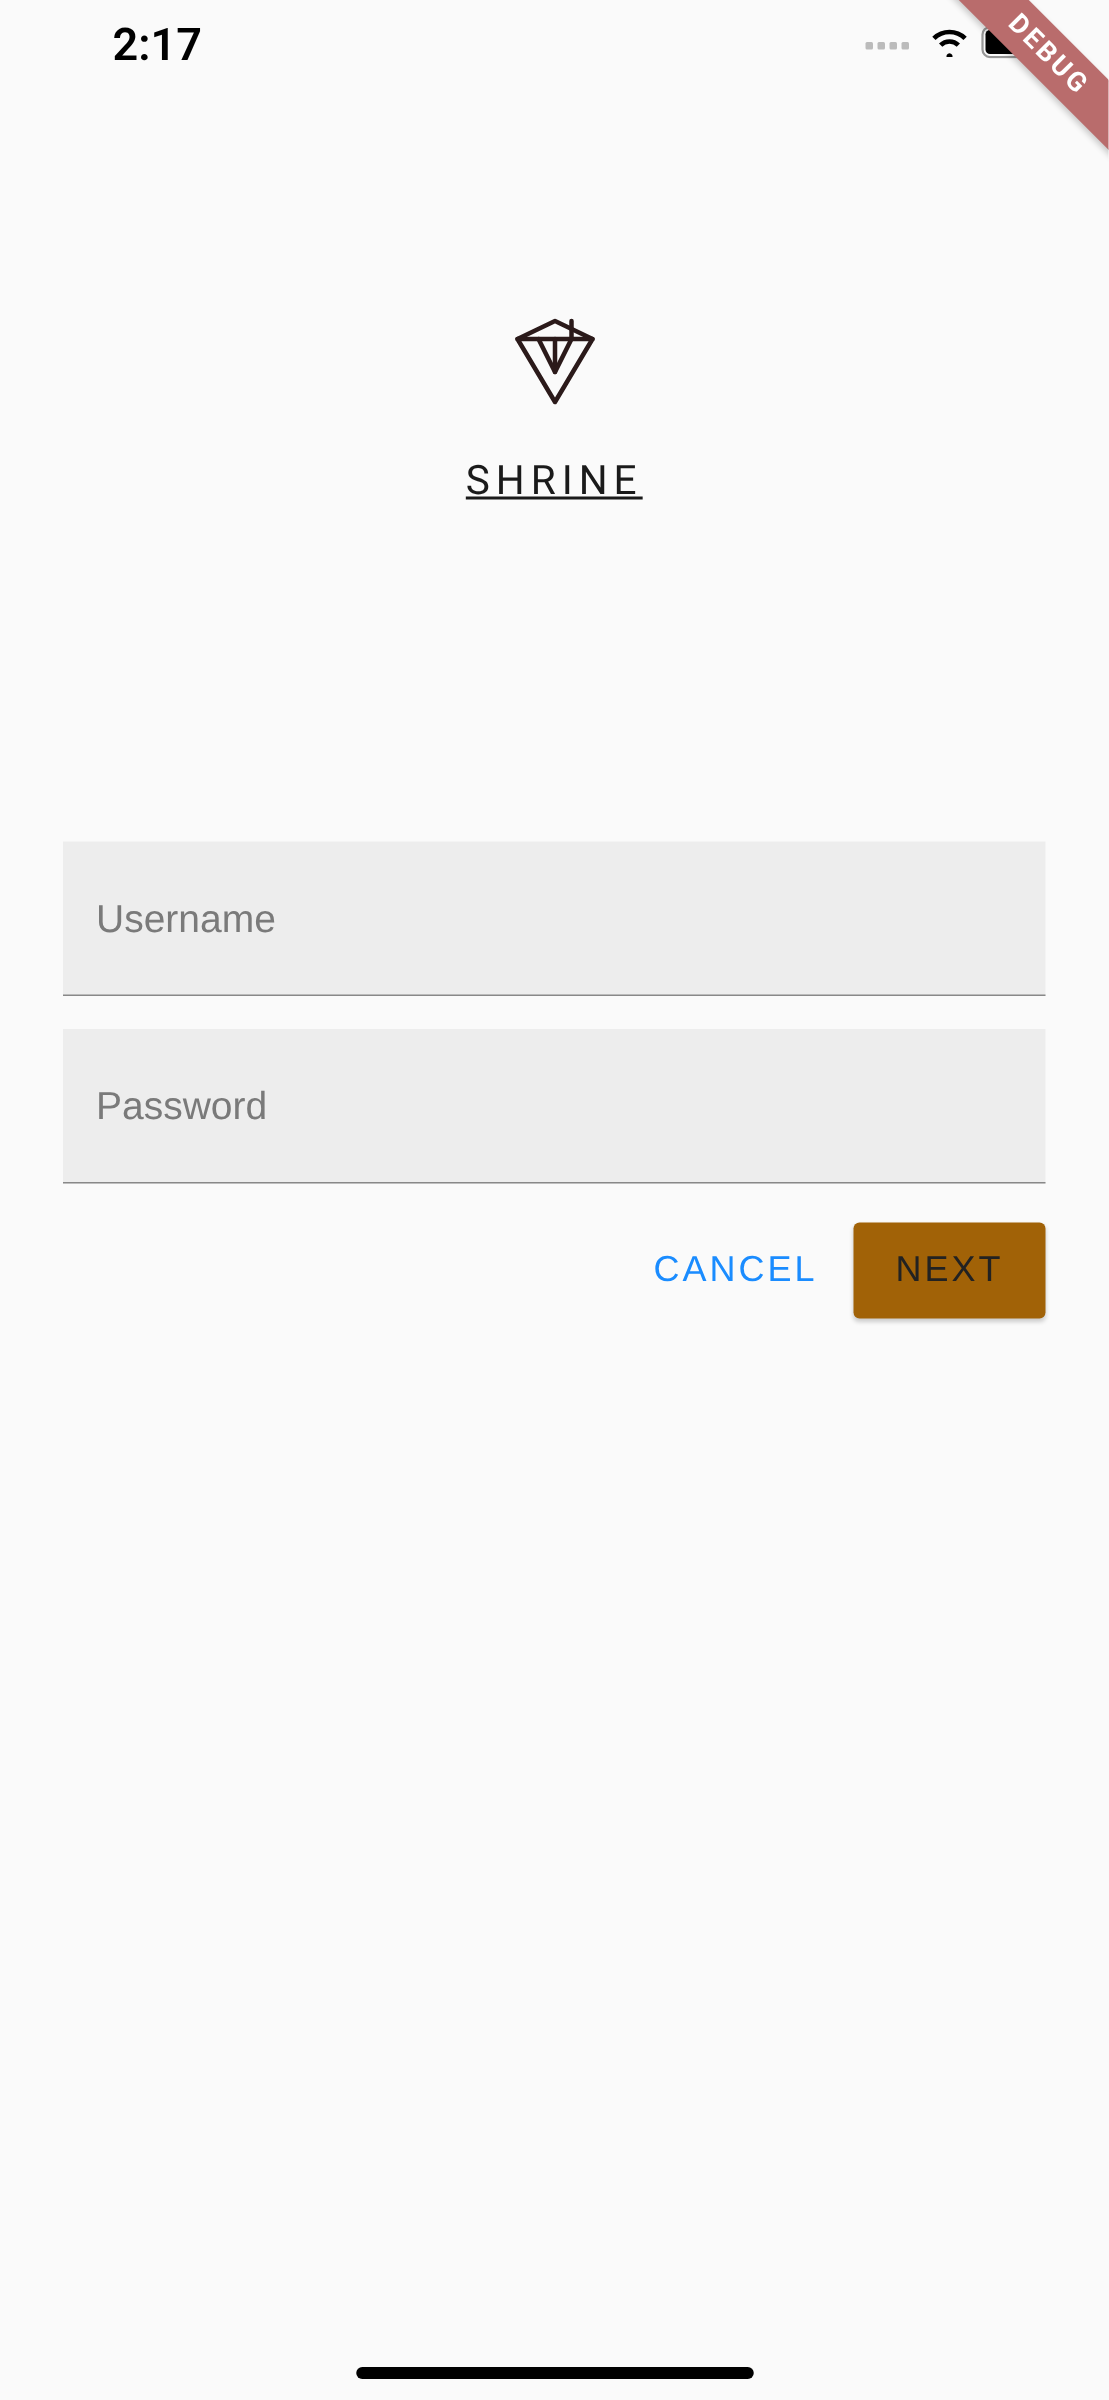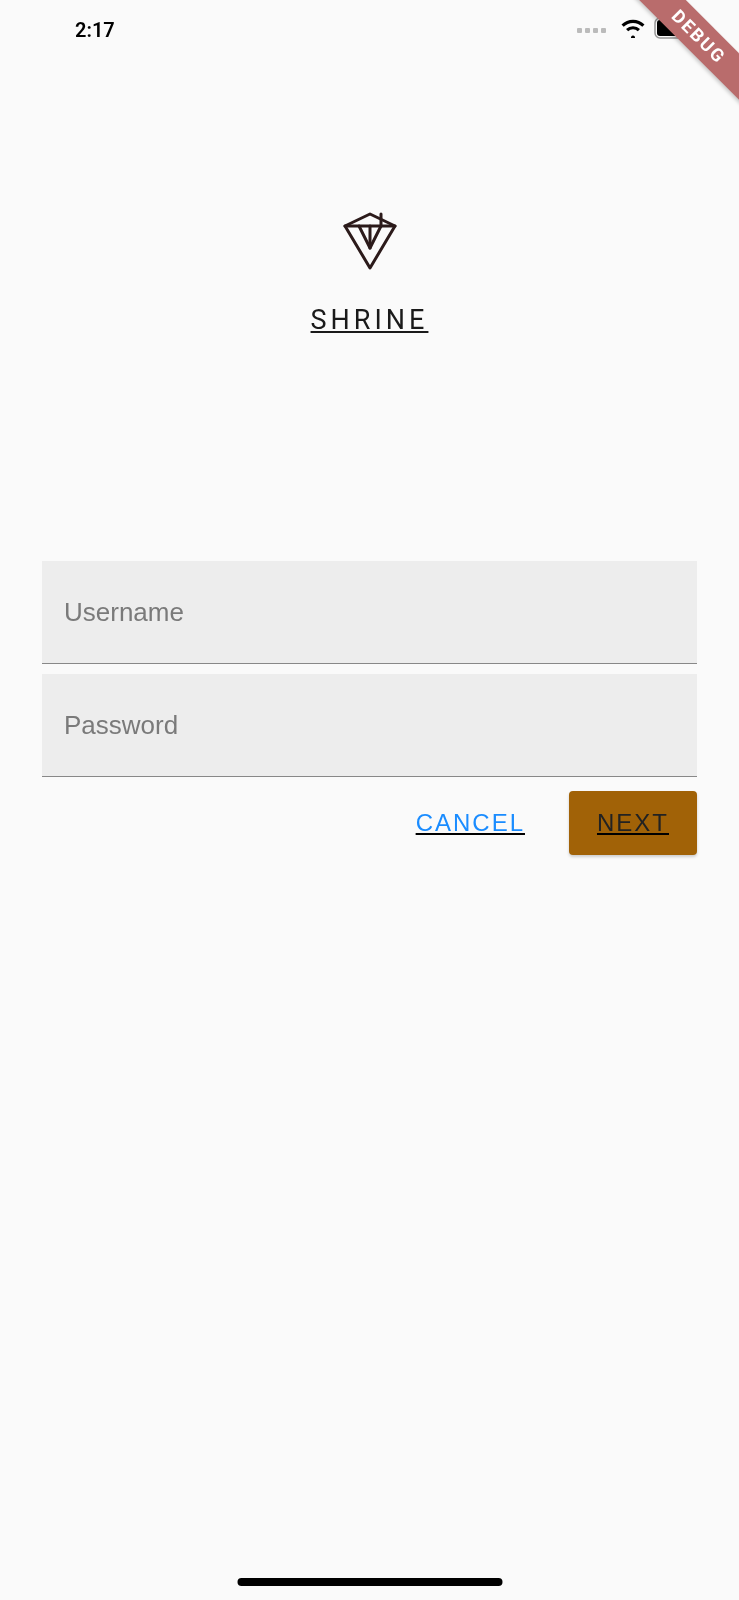--- a/index.html
+++ b/index.html
@@ -20,21 +20,21 @@
       top: 0;
       left: 0;
       right: 0;
       height: 60px;
       display: flex;
       align-items: center;
       justify-content: space-between;
       padding: 0 35px 0 75px;
     }
     .status-time {
-      font-size: 20px;
+      font-size: 30px;
       font-weight: 600;
       color: #000;
     }
     .status-right {
       display: flex;
       align-items: center;
       gap: 8px;
     }
     .signal-dots {
       display: flex;
@@ -93,32 +93,31 @@
     }
     .input-field {
       width: 100%;
       height: 103px;
       background: #ededed;
       border: none;
       border-bottom: 1.5px solid #888;
       padding: 0 22px;
       font-size: 26px;
       color: #333;
-      margin-bottom: 10px;
+      margin-bottom: 22px;
       outline: none;
     }
     .input-field::placeholder {
       color: #7a7a7a;
     }
     .button-row {
       display: flex;
       justify-content: flex-end;
-      gap: 20px;
+      gap: 0;
       margin-top: 4px;
-      text-decoration: underline;
     }
     .btn {
       border: none;
       font-size: 24px;
       font-weight: 500;
       letter-spacing: 2px;
       cursor: pointer;
       height: 64px;
       padding: 0 24px;
       display: flex;

